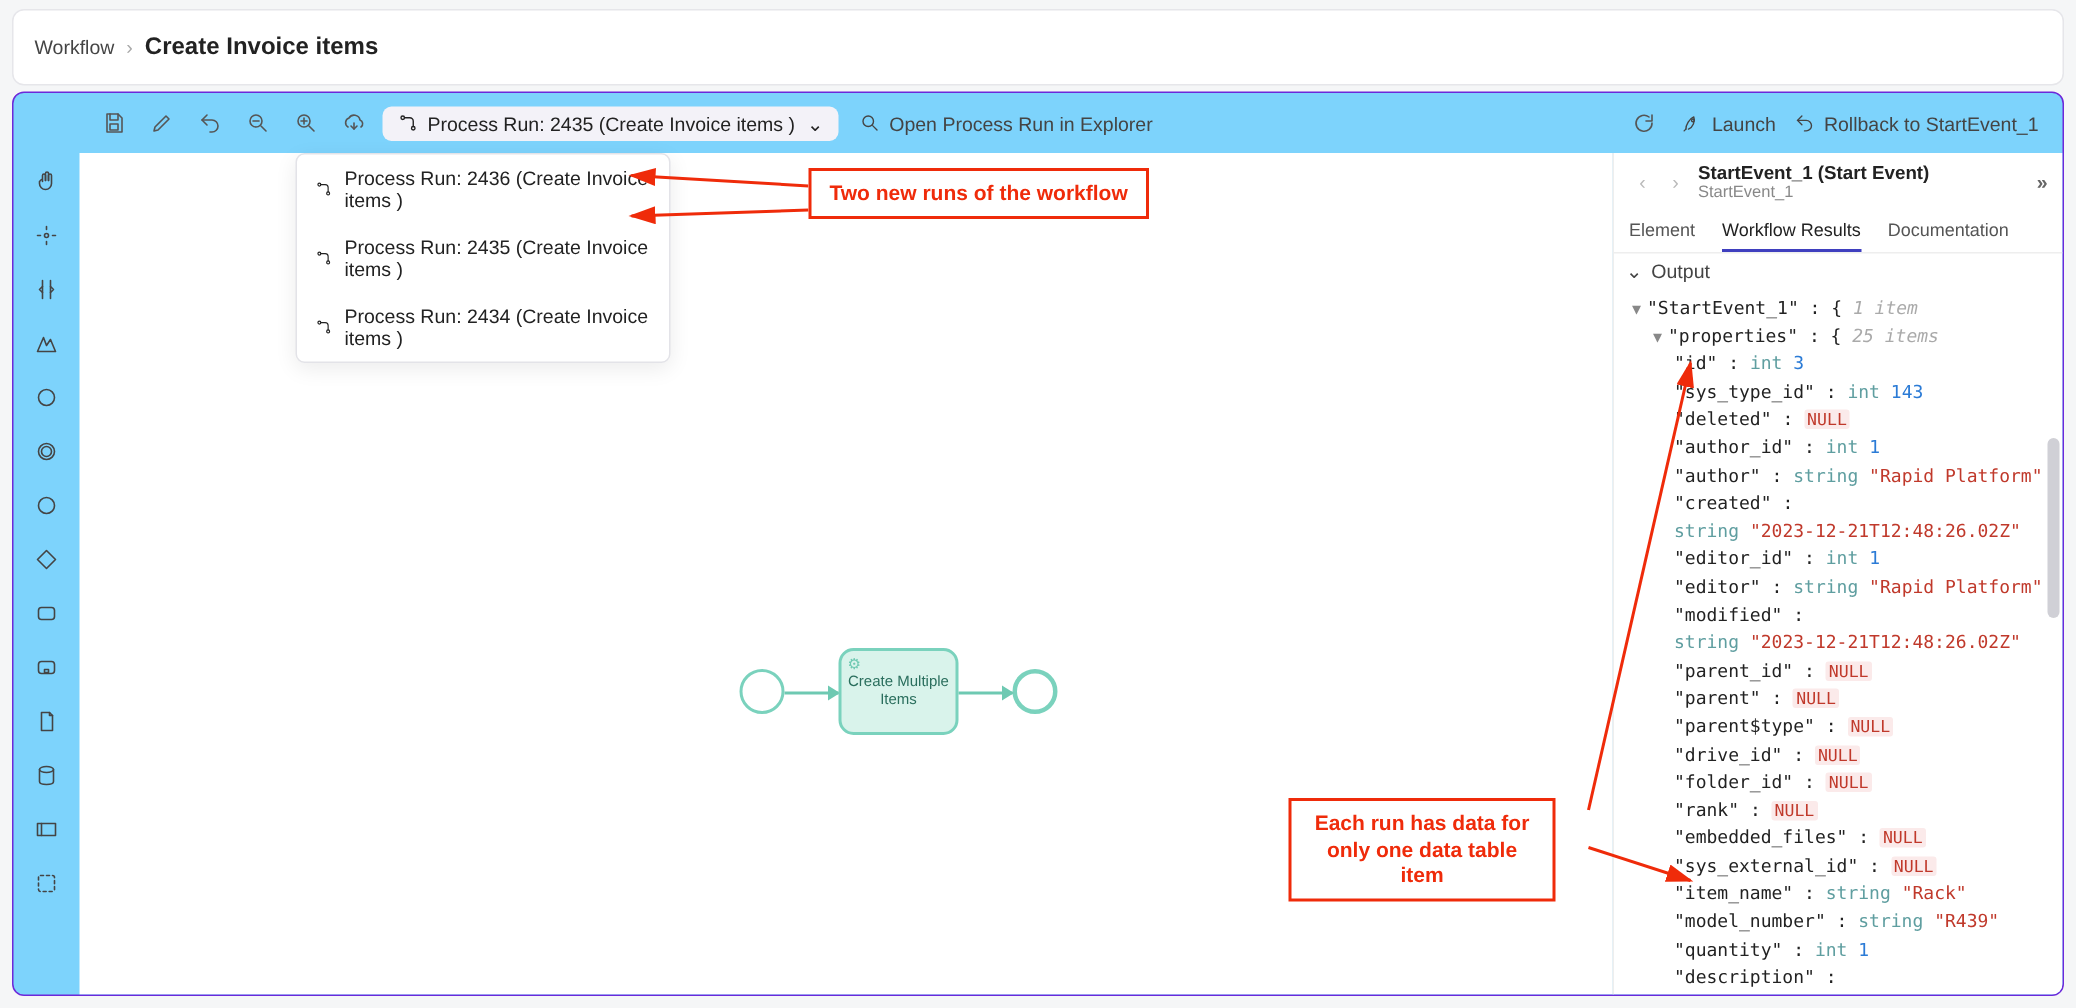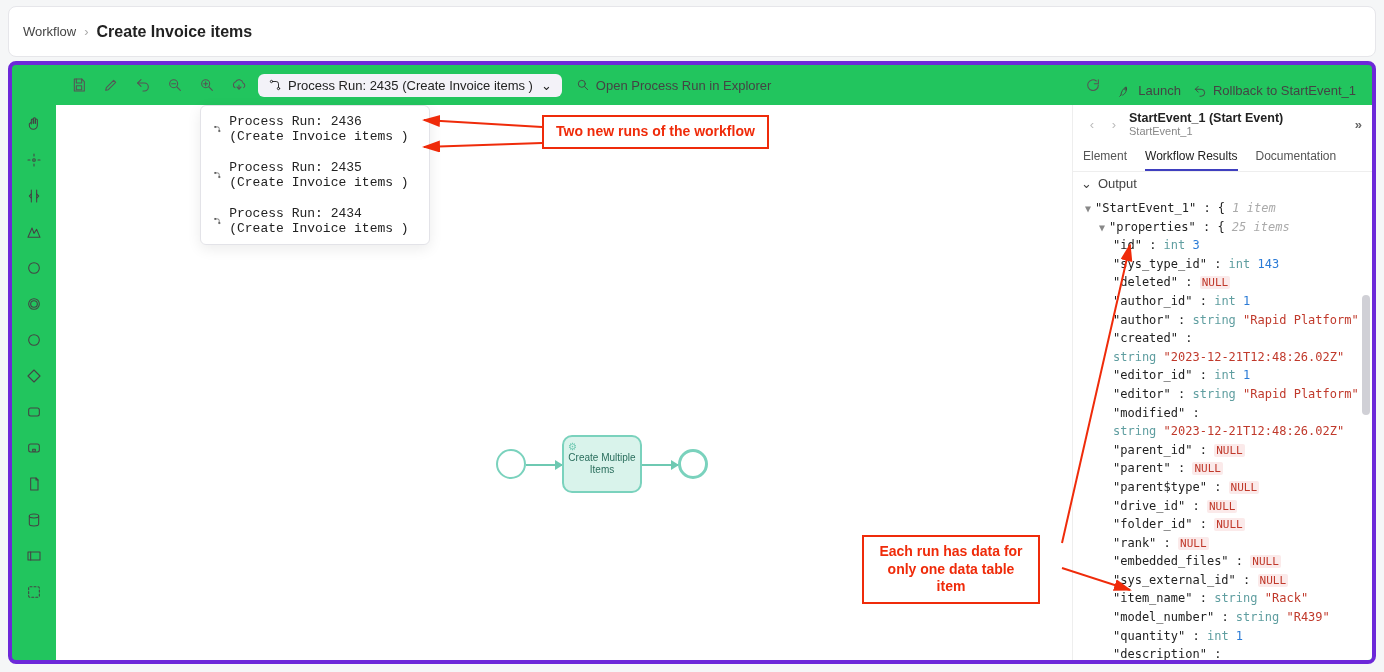--- a/index.html
+++ b/index.html
@@ -2,32 +2,32 @@
 <html><head>
 <meta charset="utf-8">
 <style>
   * { box-sizing: border-box; margin: 0; padding: 0; }
   html, body { width: 1384px; height: 672px; font-family: "Segoe UI", Arial, sans-serif; font-size: 13px; color: #222; background: #f5f6f7; overflow: hidden; }
   .page { display: flex; flex-direction: column; width: 100%; height: 100%; }
   .breadcrumb-bar { height: 51px; background: #fff; border: 1px solid #e6e6ea; border-radius: 8px; margin: 6px 8px 4px 8px; display: flex; align-items: center; padding: 0 14px; gap: 8px; }
   .breadcrumb-root { color: #444; }
   .breadcrumb-sep { color: #aaa; }
   .breadcrumb-title { font-weight: 600; font-size: 16px; }
-  .workarea { flex: 1; display: flex; margin: 0 8px 8px 8px; background: #22c55e; border: 4px solid #6d28d9; border-radius: 8px; overflow: hidden; position: relative; }
+  .workarea { flex: 1; display: flex; margin: 0 8px 8px 8px; background: #7dd3fc; border: 1px solid #6d28d9; border-radius: 8px; overflow: hidden; position: relative; }
   .toolbar { position: absolute; top: 0; left: 44px; right: 0; height: 40px; display: flex; align-items: center; padding: 4px 10px; gap: 6px; z-index: 5; }
   .toolbar .ico-btn { width: 26px; height: 26px; display: flex; align-items: center; justify-content: center; cursor: pointer; border-radius: 4px; color: #555; }
   .run-selector { display: flex; align-items: center; gap: 6px; padding: 4px 10px; background: #f3f2f8; border-radius: 6px; cursor: pointer; position: relative; }
   .run-selector .chev { margin-left: 2px; }
   .link-explorer { display: flex; align-items: center; gap: 6px; padding: 4px 8px; color: #444; cursor: pointer; }
-  .toolbar-right { margin-left: auto; display: flex; align-items: flex-end; gap: 12px; padding-right: 6px; }
+  .toolbar-right { margin-left: auto; display: flex; align-items: center; gap: 12px; padding-right: 6px; }
   .toolbar-right .txt-btn { display: flex; align-items: center; gap: 6px; cursor: pointer; color: #444; }
   .left-tools { position: absolute; left: 0; top: 0; bottom: 0; width: 44px; display: flex; flex-direction: column; align-items: center; padding-top: 48px; gap: 14px; z-index: 4; }
   .left-tools .tool { width: 22px; height: 22px; display: flex; align-items: center; justify-content: center; cursor: pointer; color: #444; }
   .canvas { position: absolute; left: 44px; top: 40px; right: 300px; bottom: 0; background: #fff; }
-  .dropdown { position: absolute; left: 188px; top: 40px; width: 230px; background: #fff; border: 1px solid #e3e3e8; border-radius: 6px; box-shadow: 0 4px 14px rgba(0,0,0,.08); z-index: 20; overflow: hidden; font-family: Liberation Mono, monospace; }
+  .dropdown { position: absolute; left: 188px; top: 40px; width: 250px; background: #fff; border: 1px solid #e3e3e8; border-radius: 6px; box-shadow: 0 4px 14px rgba(0,0,0,.08); z-index: 20; overflow: hidden; }
   .dropdown .item { display: flex; align-items: center; gap: 8px; padding: 8px 12px; cursor: pointer; }
   
   .bpmn { position: absolute; left: 440px; top: 330px; display: flex; align-items: center; gap: 36px; }
   .bpmn .circ { width: 30px; height: 30px; border: 2px solid #7ad2bd; border-radius: 50%; background: #fff; }
   .bpmn .circ.end { border-width: 3px; }
   .bpmn .task { width: 80px; height: 58px; border: 2px solid #7ad2bd; border-radius: 10px; background: #d9f3eb; display: flex; align-items: center; justify-content: center; text-align: center; font-size: 10px; line-height: 1.2; position: relative; padding: 4px; color: #2a6e5d; }
   .bpmn .arrow { position: absolute; top: 50%; width: 36px; height: 2px; background: #6ec9b2; }
   .bpmn .arrow::after { content: ""; position: absolute; right: -1px; top: -4px; border-left: 8px solid #6ec9b2; border-top: 5px solid transparent; border-bottom: 5px solid transparent; }
   .bpmn .a1 { left: 30px; }
   .bpmn .a2 { left: 146px; }

